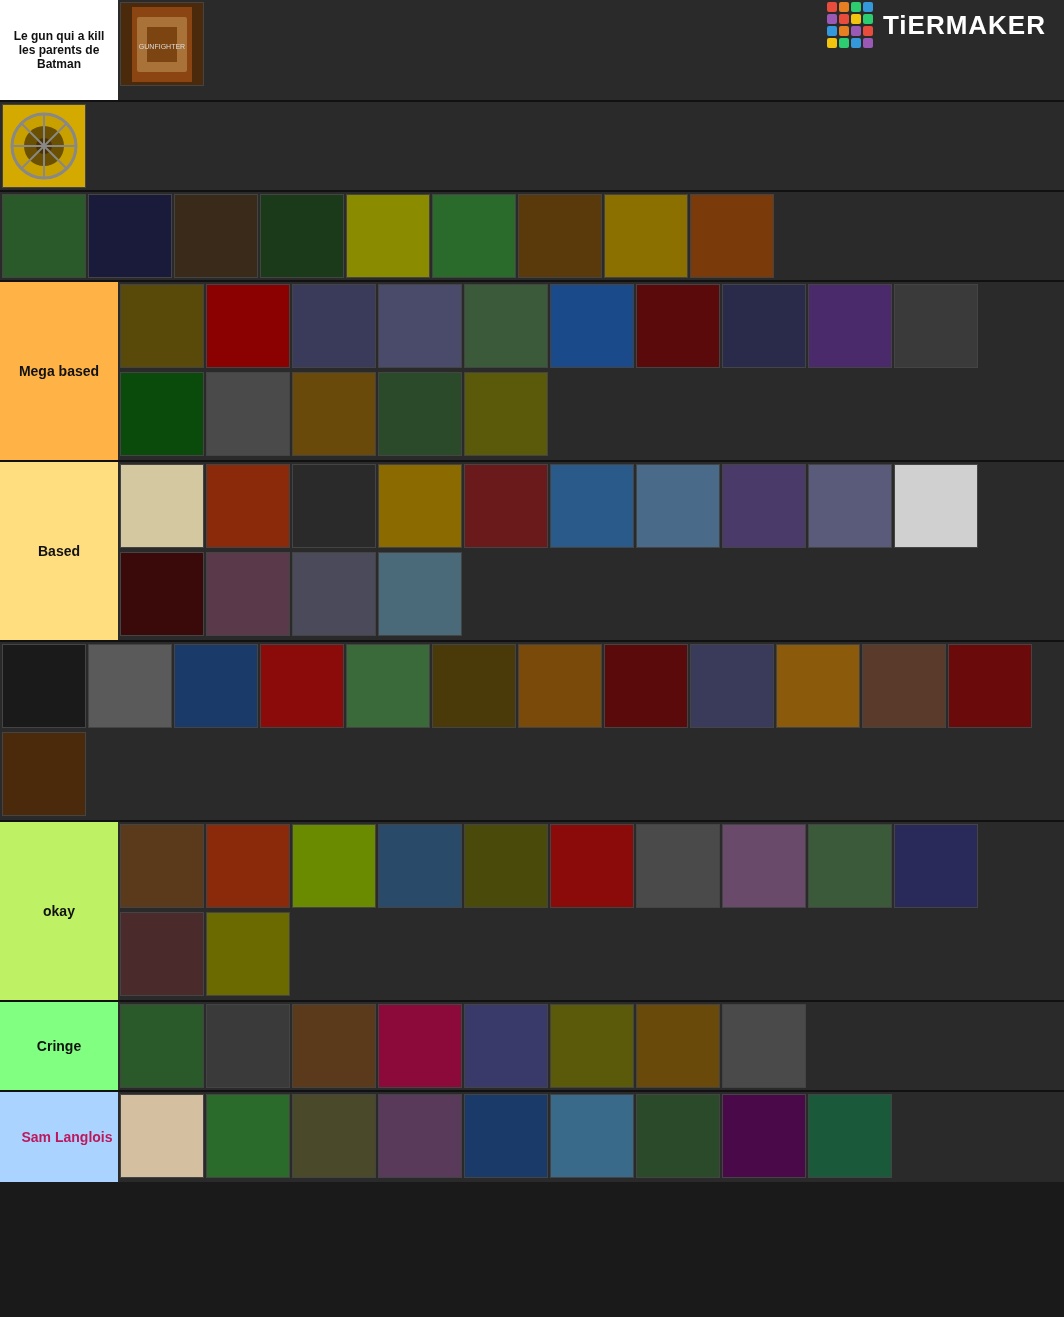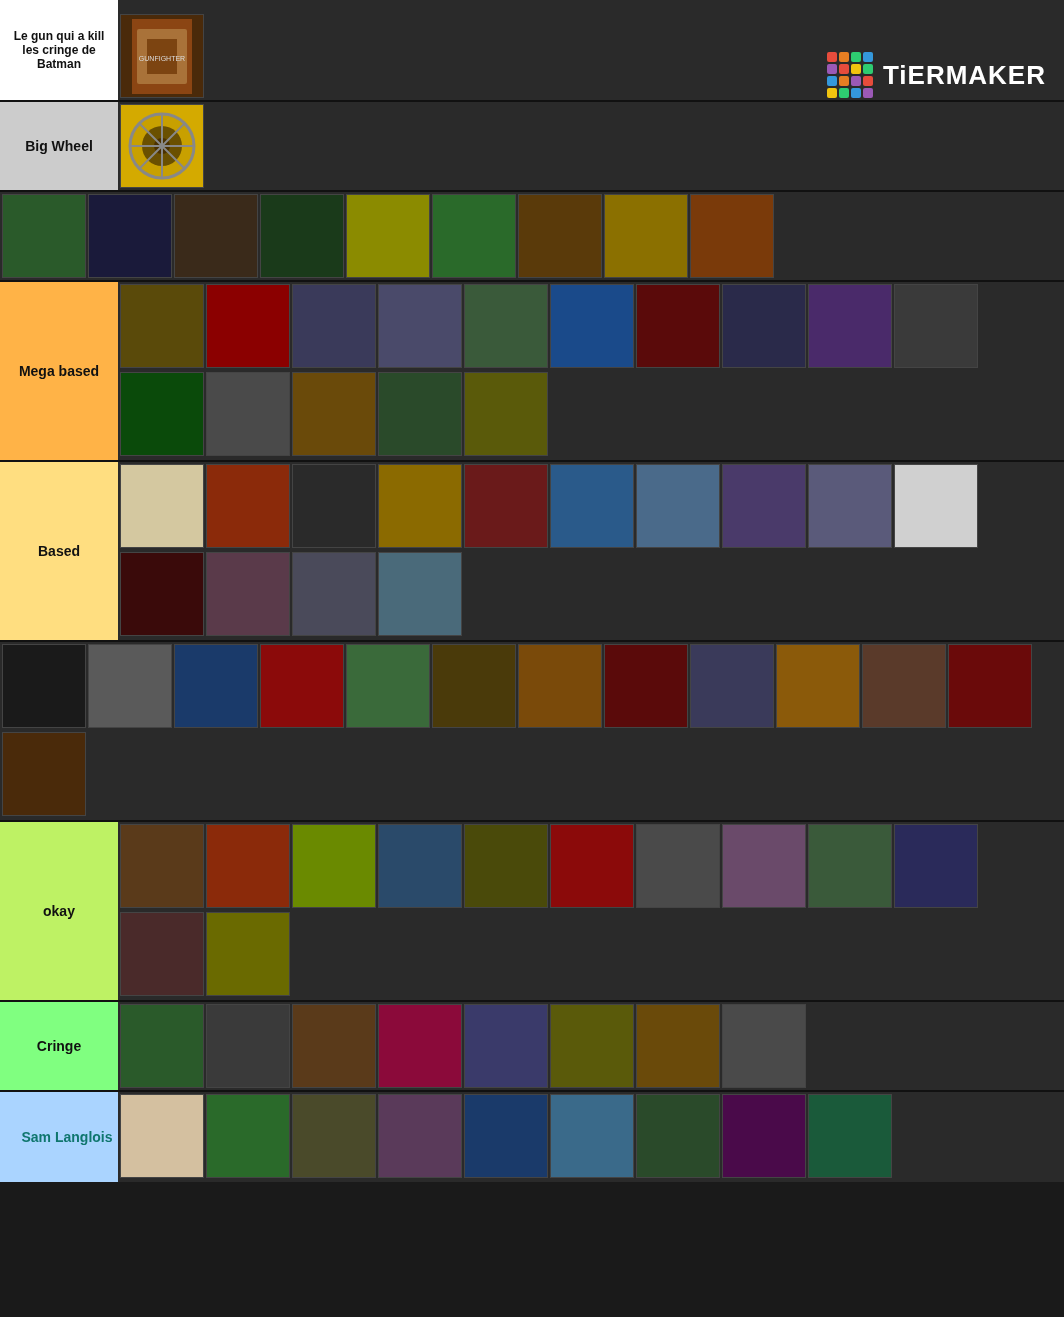--- a/index.html
+++ b/index.html
@@ -77,23 +77,23 @@
     .bg-brown { background: #4a2a0a; }
 
   </style>
 </head>
 <body>
 
 <div class="tier-list">
 
   <div class="top-row">
     <div class="tier-label" style="background:#ffffff; color:#111; font-size:12px; width:118px; min-width:118px; min-height:100px;">
-      <span>Le gun qui a kill les cringe de Batman</span>
-    </div>
-    <div style="display:flex; align-items:flex-end; flex:1; background:#2a2a2a; padding:2px; gap:8px;">
+      <span>Le gun qui a kill les parents de Batman</span>
+    </div>
+    <div style="display:flex; align-items:flex-start; flex:1; background:#2a2a2a; padding:2px; gap:8px;">
       <div class="img-block bg-brown">
         <div class="inner">
           <svg width="60" height="75" viewBox="0 0 60 75">
             <rect width="60" height="75" fill="#8b4513"></rect>
             <rect x="5" y="10" width="50" height="55" rx="2" fill="#c8a060" opacity="0.5"></rect>
             <rect x="15" y="20" width="30" height="35" fill="#6a3000" opacity="0.7"></rect>
             <text x="30" y="42" text-anchor="middle" fill="#ddd" font-size="7">GUNFIGHTER</text>
           </svg>
         </div>
       </div>
@@ -116,23 +116,20 @@
           <div style="background:#2ecc71;border-radius:2px;width:10px;height:10px;"></div>
           <div style="background:#3498db;border-radius:2px;width:10px;height:10px;"></div>
           <div style="background:#9b59b6;border-radius:2px;width:10px;height:10px;"></div>
         </div>
         <span style="color:#fff; font-size:26px; font-weight:bold; letter-spacing:1px;">TiERMAKER</span>
       </div>
     </div>
   </div>
 
   <div class="tier-row">
-    <div class="tier-label color-big-wheel">
-      <span>Big Wheel</span>
-    </div>
     <div class="tier-images">
       <div class="img-block" style="background:#d4aa00;">
         <div class="inner">
           <svg width="70" height="70" viewBox="0 0 70 70">
             <circle cx="35" cy="35" r="32" fill="#c8a000" stroke="#888" stroke-width="3"></circle>
             <circle cx="35" cy="35" r="20" fill="#6a5000"></circle>
             <circle cx="35" cy="35" r="8" fill="#4a3000"></circle>
             <line x1="35" y1="3" x2="35" y2="67" stroke="#888" stroke-width="2"></line>
             <line x1="3" y1="35" x2="67" y2="35" stroke="#888" stroke-width="2"></line>
             <line x1="13" y1="13" x2="57" y2="57" stroke="#888" stroke-width="2"></line>
@@ -255,21 +252,21 @@
       <div class="img-block" style="background:#8b0a3a;"></div>
       <div class="img-block" style="background:#3a3a6a;"></div>
       <div class="img-block" style="background:#5a5a0a;"></div>
       <div class="img-block" style="background:#6a4a0a;"></div>
       <div class="img-block" style="background:#4a4a4a;"></div>
     </div>
   </div>
 
 
   <div class="tier-row" style="min-height:90px; border-bottom:none;">
-    <div class="tier-label" style="background:#aad4ff; color:#0f766e;padding-left:20px;">
+    <div class="tier-label" style="background:#aad4ff; color:#be185d;padding-left:20px;">
       <span>Sam Langlois</span>
     </div>
     <div class="tier-images">
       <div class="img-block" style="background:#d4c0a0;"></div>
       <div class="img-block" style="background:#2a6a2a;"></div>
       <div class="img-block" style="background:#4a4a2a;"></div>
       <div class="img-block" style="background:#5a3a5a;"></div>
       <div class="img-block" style="background:#1a3a6a;"></div>
       <div class="img-block" style="background:#3a6a8a;"></div>
       <div class="img-block" style="background:#2a4a2a;"></div>

